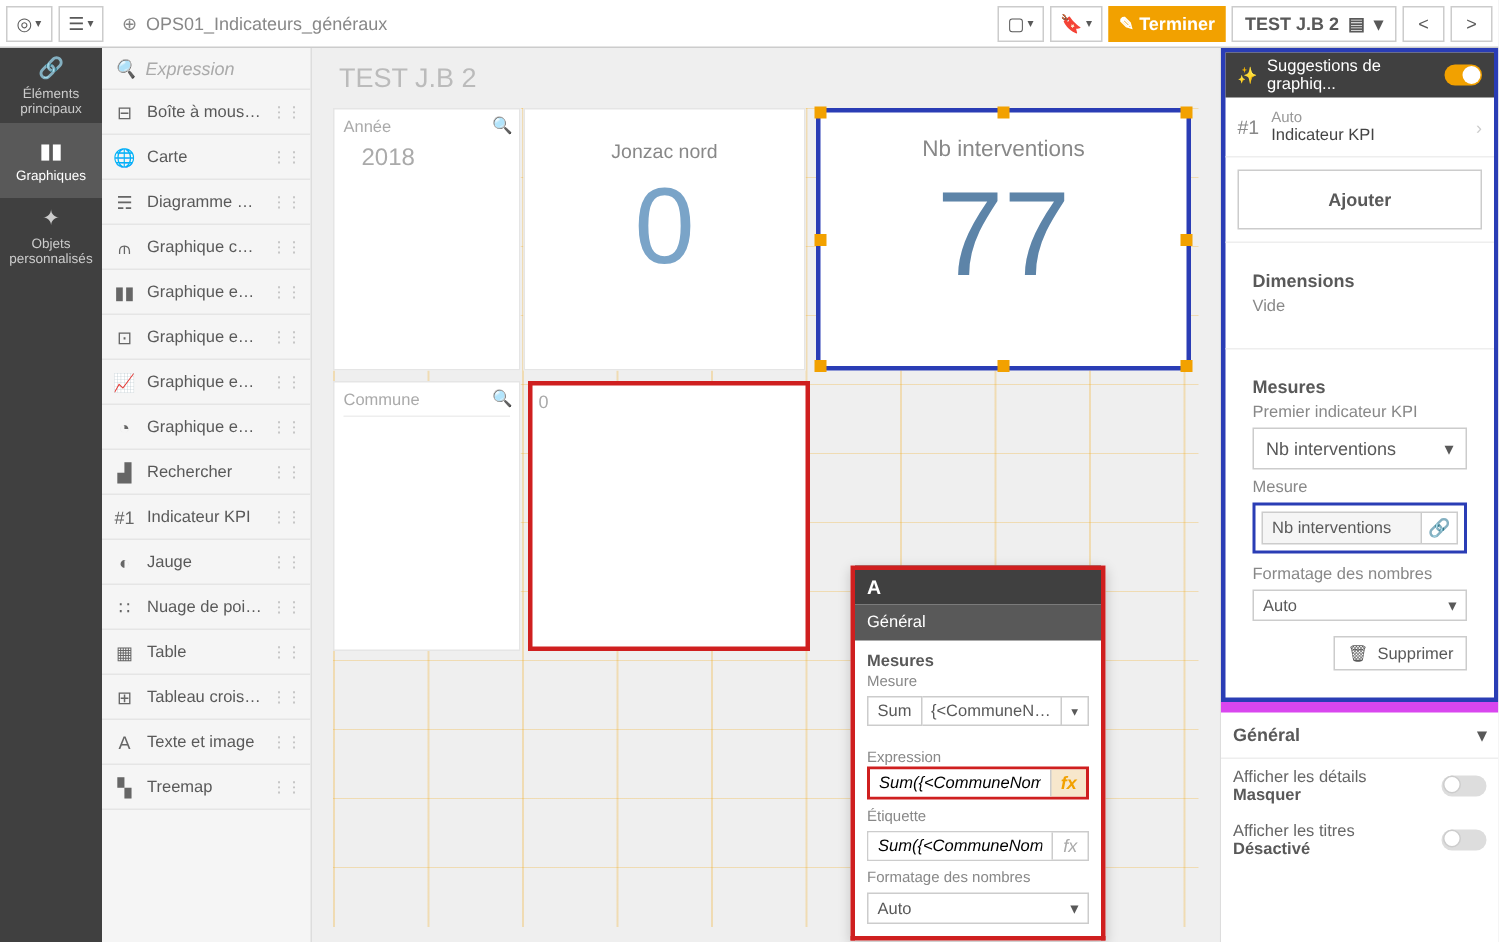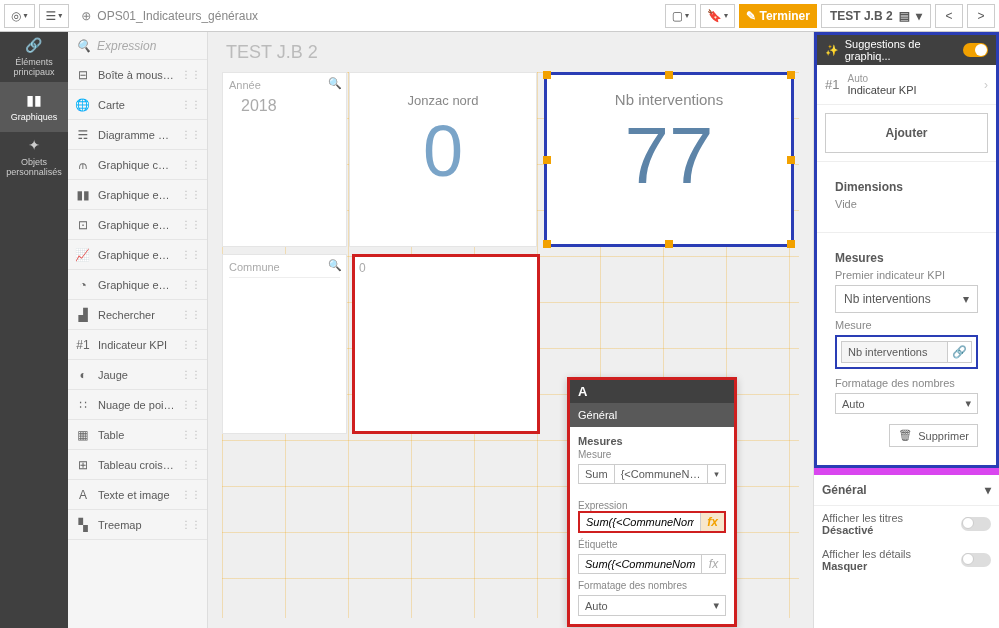--- a/index.html
+++ b/index.html
@@ -365,30 +365,30 @@
           <div style="clear:both"></div>
         </div>
       </div>
     </div>
     <div class="general-row">
       <span>Général</span>
       <span>▾</span>
     </div>
     <div class="opt-row">
       <div>
+        <div class="lab">Afficher les détails</div>
+        <div class="val">Masquer</div>
+      </div>
+      <div class="switch">
+          <div class="k"></div>
+        </div>
+    </div>
+    <div class="opt-row">
+      <div>
         <div class="lab">Afficher les titres</div>
         <div class="val">Désactivé</div>
       </div>
       <div class="switch">
           <div class="k"></div>
         </div>
     </div>
-    <div class="opt-row">
-      <div>
-        <div class="lab">Afficher les détails</div>
-        <div class="val">Masquer</div>
-      </div>
-      <div class="switch">
-          <div class="k"></div>
-        </div>
-    </div>
   </div>
 </div>
 
 </body></html>

